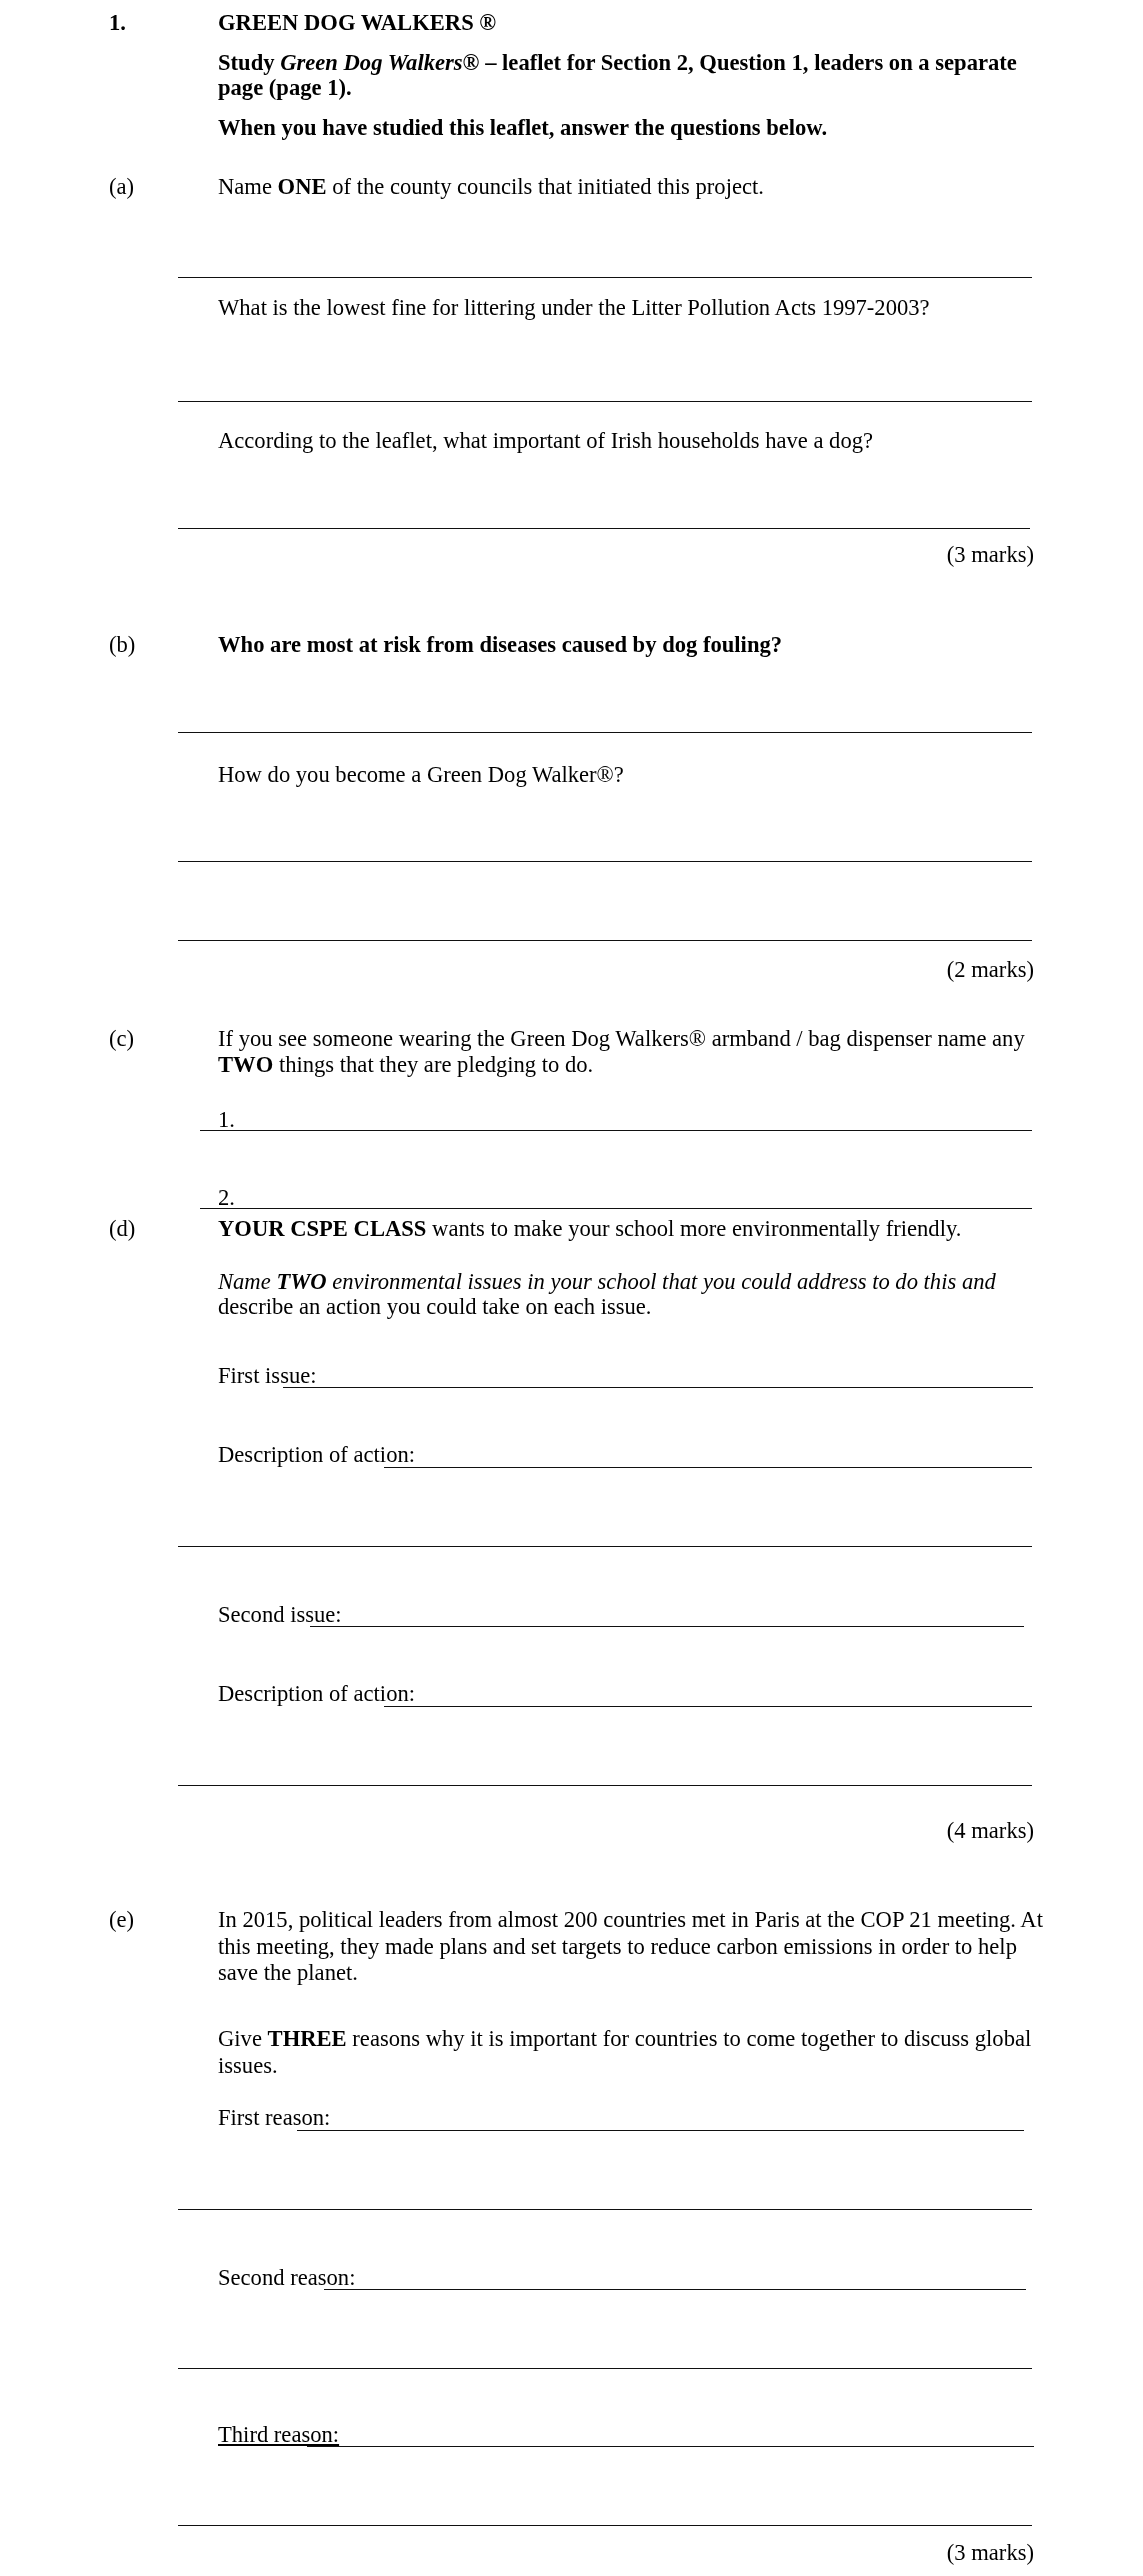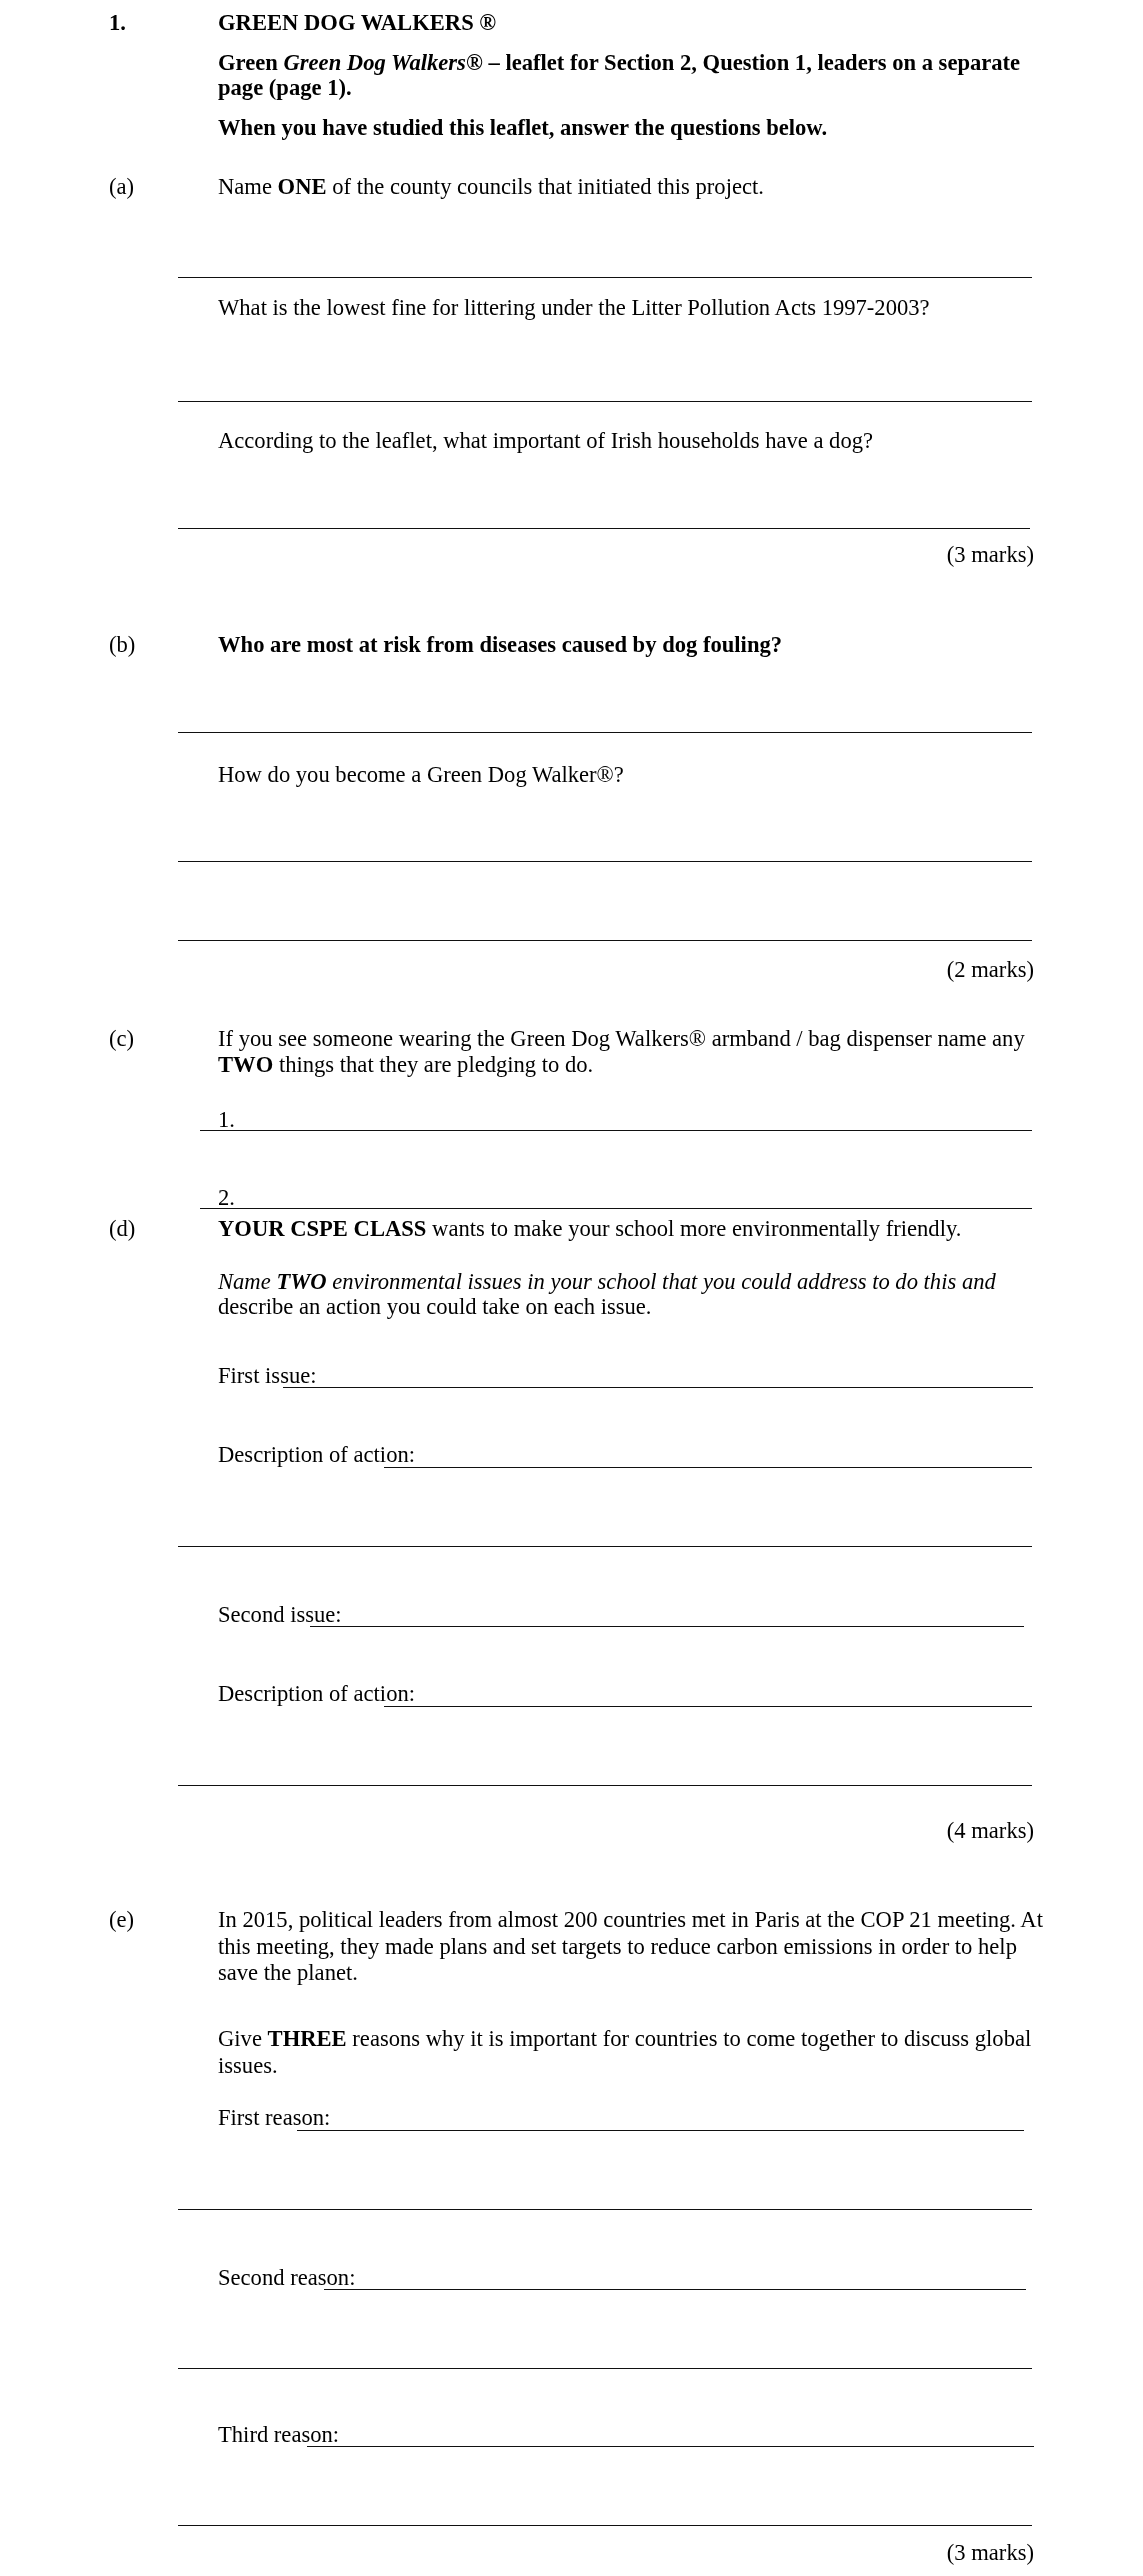--- a/index.html
+++ b/index.html
@@ -13,21 +13,21 @@
   .rule { position: absolute; height: 0; border-top: 1.6px solid #111; }
   .marks { right: 110px; }
   input.answer { position: absolute; background: transparent; border: none; outline: none;
                  font-family: "Liberation Serif", serif; font-size: 20px; height: 25px; padding: 0; }
 </style>
 </head>
 <body>
 
 <div class="t b num" style="top:10px;">1.</div>
 <div class="t b txt" style="top:10px;">GREEN DOG WALKERS ®</div>
-<div class="t b txt" style="top:50px;"><span>Green </span><span class="i">Green Dog Walkers</span><span>® – leaflet for Section 2, Question 1, leaders on a separate</span></div>
+<div class="t b txt" style="top:50px;"><span>Study </span><span class="i">Green Dog Walkers</span><span>® – leaflet for Section 2, Question 1, leaders on a separate</span></div>
 <div class="t b txt" style="top:75px;">page (page 1).</div>
 <div class="t b txt" style="top:115px;">When you have studied this leaflet, answer the questions below.</div>
 
 <div class="t num" style="top:174px;">(a)</div>
 <div class="t txt" style="top:174px;"><span>Name </span><span class="b">ONE</span><span> of the county councils that initiated this project.</span></div>
 <input class="answer" style="left: 178px; top: 252px; width: 854px;">
 <div class="rule" style="left:178px; top:277px; width:854px;"></div>
 
 <div class="t txt" style="top:295px;">What is the lowest fine for littering under the Litter Pollution Acts 1997-2003?</div>
 <input class="answer" style="left: 178px; top: 376px; width: 854px;">
@@ -104,20 +104,20 @@
 <div class="rule" style="left:297px; top:2130px; width:727px;"></div>
 <input class="answer" style="left: 178px; top: 2184px; width: 854px;">
 <div class="rule" style="left:178px; top:2209px; width:854px;"></div>
 
 <div class="t txt" style="top:2265px;">Second reason:</div>
 <input class="answer" style="left: 324px; top: 2264px; width: 702px;">
 <div class="rule" style="left:324px; top:2289px; width:702px;"></div>
 <input class="answer" style="left: 178px; top: 2343px; width: 854px;">
 <div class="rule" style="left:178px; top:2368px; width:854px;"></div>
 
-<div class="t txt" style="top:2422px;">Third reason:</div>
+<div class="t txt" style="top:2422px;text-decoration:underline;">Third reason:</div>
 <input class="answer" style="left: 307px; top: 2421px; width: 727px;">
 <div class="rule" style="left:307px; top:2446px; width:727px;"></div>
 <input class="answer" style="left: 178px; top: 2500px; width: 854px;">
 <div class="rule" style="left:178px; top:2525px; width:854px;"></div>
 
 <div class="t marks" style="top:2540px;">(3 marks)</div>
 
 
 </body></html>

